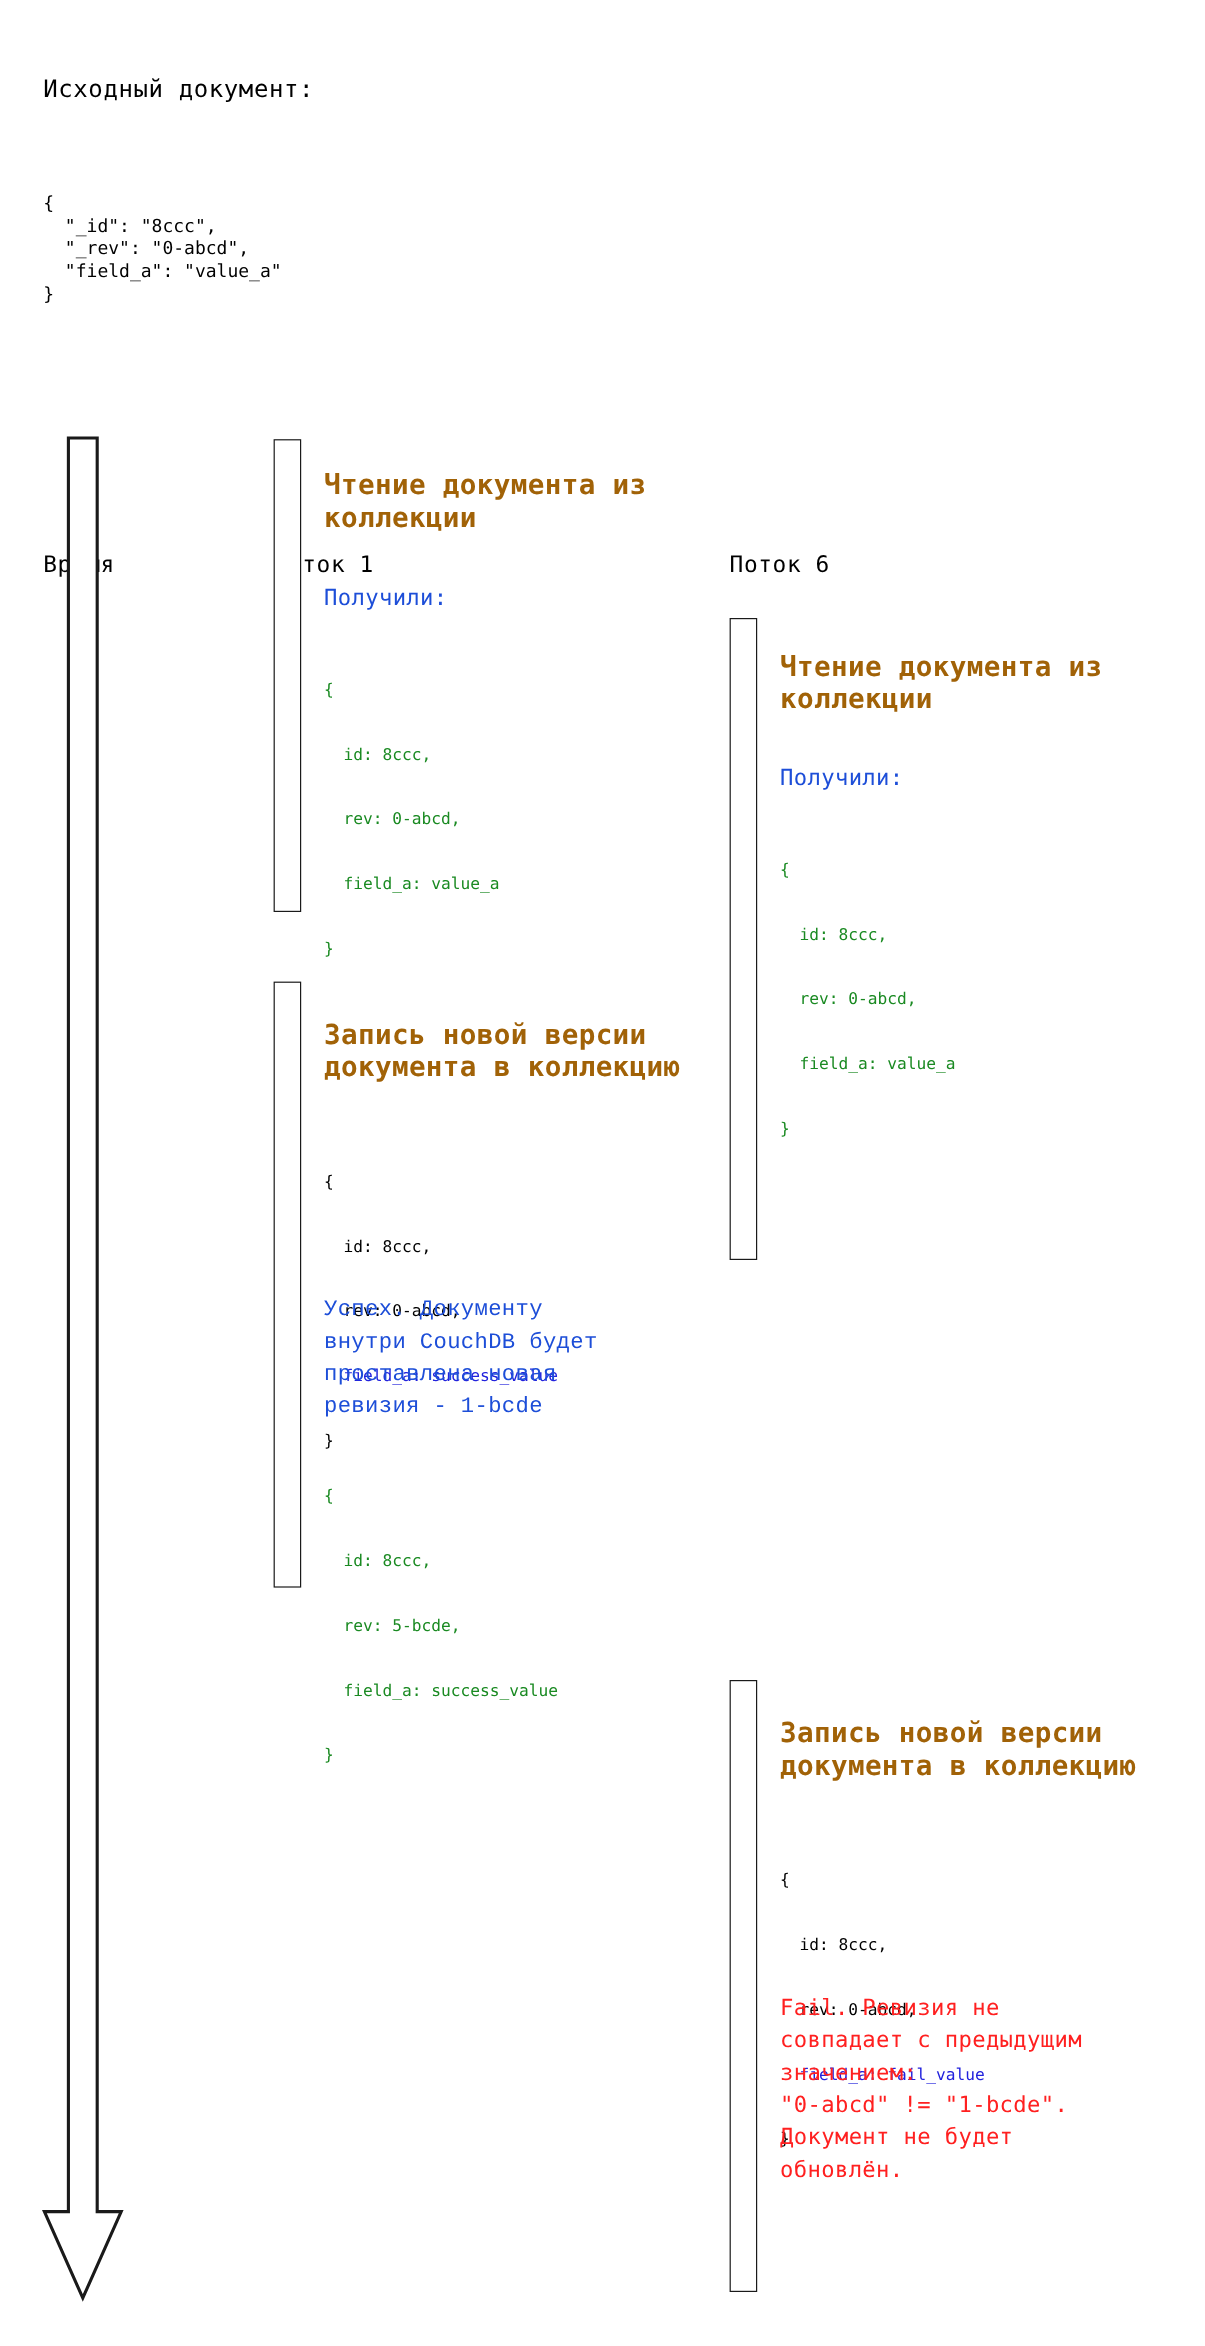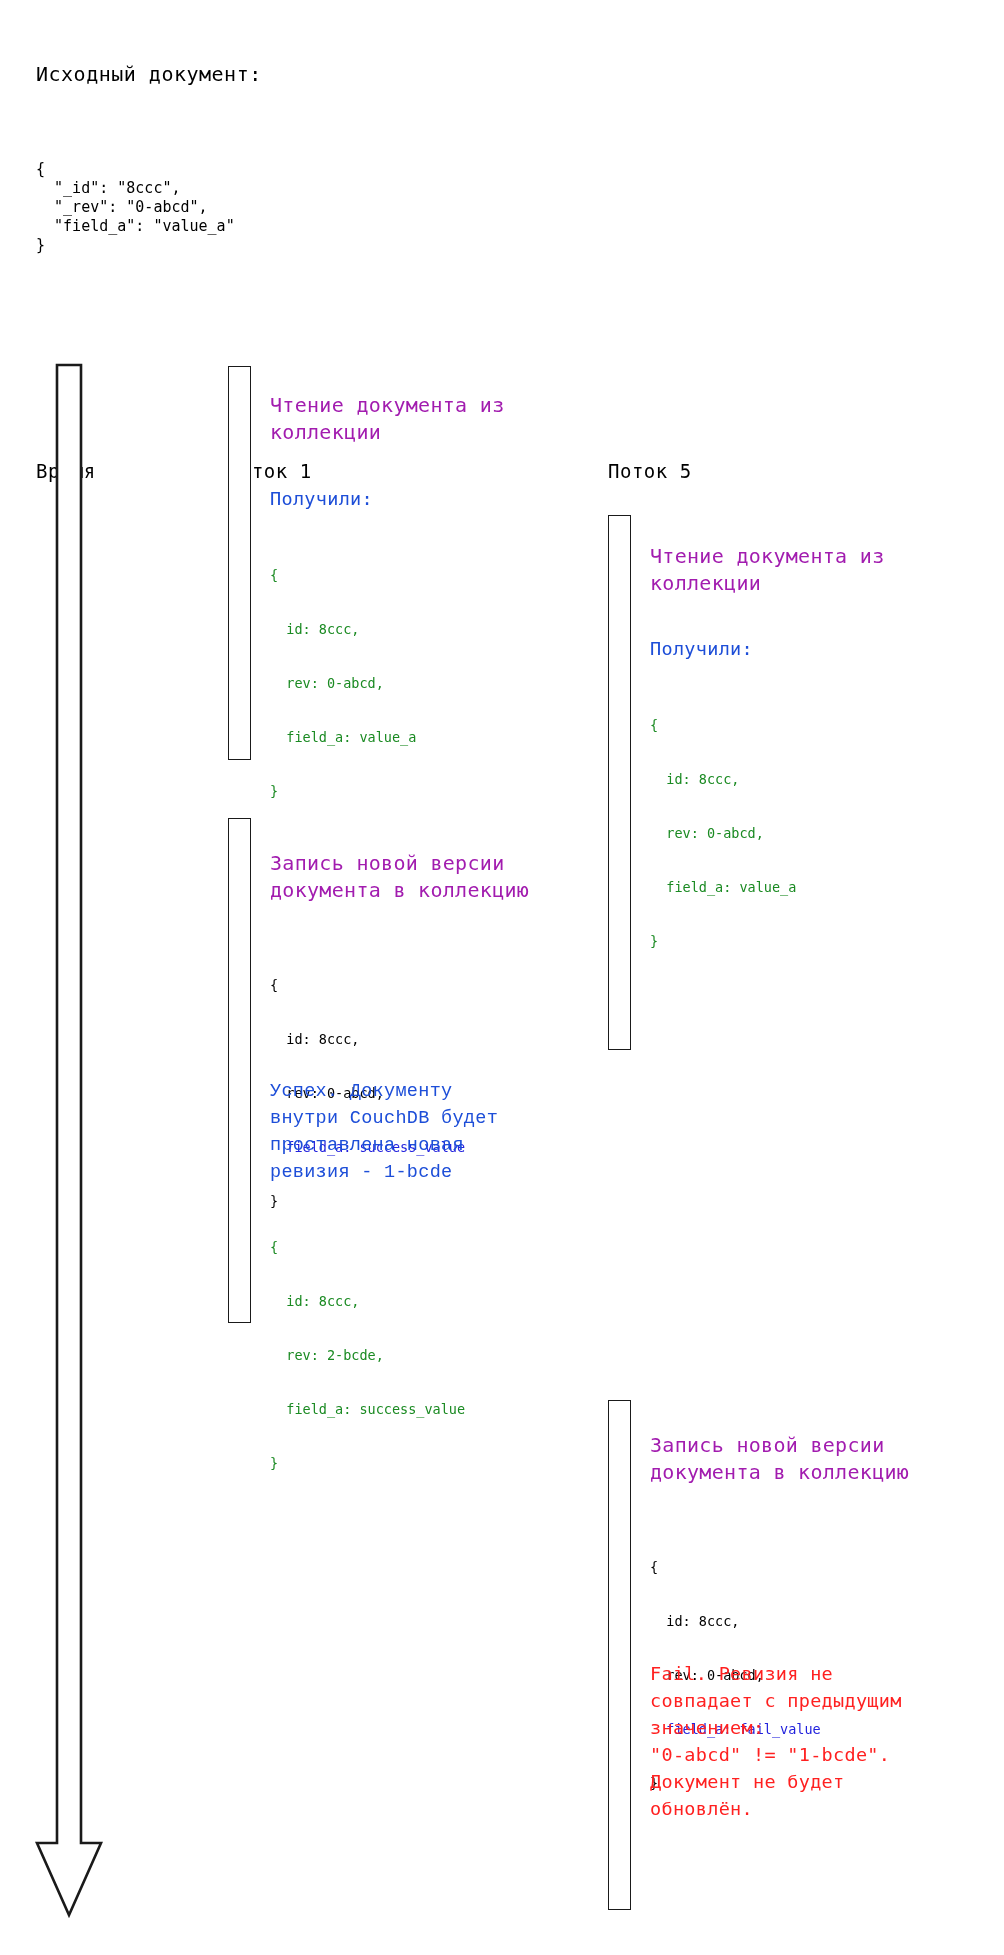--- a/index.html
+++ b/index.html
@@ -59,24 +59,25 @@
   .bar {
     border: 1.6px solid #1a1a1a;
     background: #ffffff;
     box-sizing: border-box;
     width: 23px;
   }
 
   
   .blk { white-space: pre-wrap; }
   .blk-title {
-    font-size: 20px;
+    font-size: 23px;
     line-height: 27px;
     letter-spacing: 0.3px;
-    color: #a21caf;
+    color: #a16207;
+    font-weight: bold;
   }
   .blk-head-green {
     font-size: 18.5px;
     line-height: 27px;
     letter-spacing: 0.3px;
     color: #1d4ed8;
   }
   .blk-head-red {
     font-size: 18.5px;
     line-height: 27px;
@@ -100,21 +101,21 @@
   <div class="abs intro-title">Исходный документ:</div>
 
   <div class="abs intro-json">{
   "_id": "8ccc",
   "_rev": "0-abcd",
   "field_a": "value_a"
 }</div>
 
   <div class="abs col-header c-time">Время</div>
   <div class="abs col-header c-t1">Поток 1</div>
-  <div class="abs col-header c-t2">Поток 5</div>
+  <div class="abs col-header c-t2">Поток 6</div>
 
   <div class="abs time-arrow">
     <svg width="72" height="1560" viewBox="0 0 72 1560" xmlns="http://www.w3.org/2000/svg">
       <polygon points="24,2 48,2 48,1480 68,1480 36,1552 4,1480 24,1480" fill="#ffffff" stroke="#1a1a1a" stroke-width="2.6" stroke-linejoin="miter"></polygon>
     </svg>
   </div>
 
   <div class="abs bar" style="left:228px; top:366px; height:394px;"></div>
 
   <div class="abs blk blk-title" style="left:270px; top:392px; width:330px;">Чтение документа из
@@ -144,21 +145,21 @@
   </div>
 
   <div class="abs blk blk-head-green" style="left:270px; top:1078px; width:340px;font-family:Liberation Mono, monospace;">Успех. Документу
 внутри CouchDB будет
 проставлена новая
 ревизия - 1-bcde</div>
 
   <div class="abs code" style="left:270px; top:1202px;">
     <div class="code-green">{</div>
     <div class="code-green">  id: 8ccc,</div>
-    <div class="code-green">  rev: 2-bcde,</div>
+    <div class="code-green">  rev: 5-bcde,</div>
     <div class="code-green">  field_a: success_value</div>
     <div class="code-green">}</div>
   </div>
 
   <div class="abs bar" style="left:608px; top:515px; height:535px;"></div>
 
   <div class="abs blk blk-title" style="left:650px; top:543px; width:340px;">Чтение документа из
 коллекции</div>
 
   <div class="abs blk blk-head-green" style="left:650px; top:635px; width:340px;">Получили:</div>

